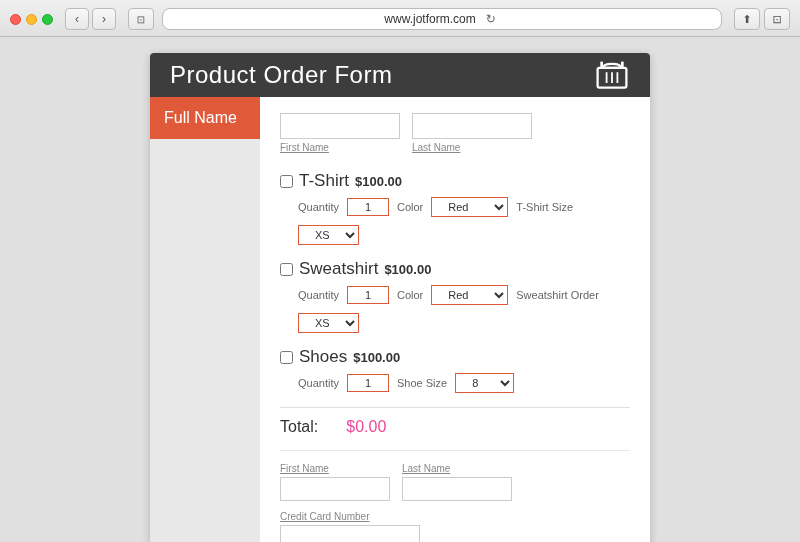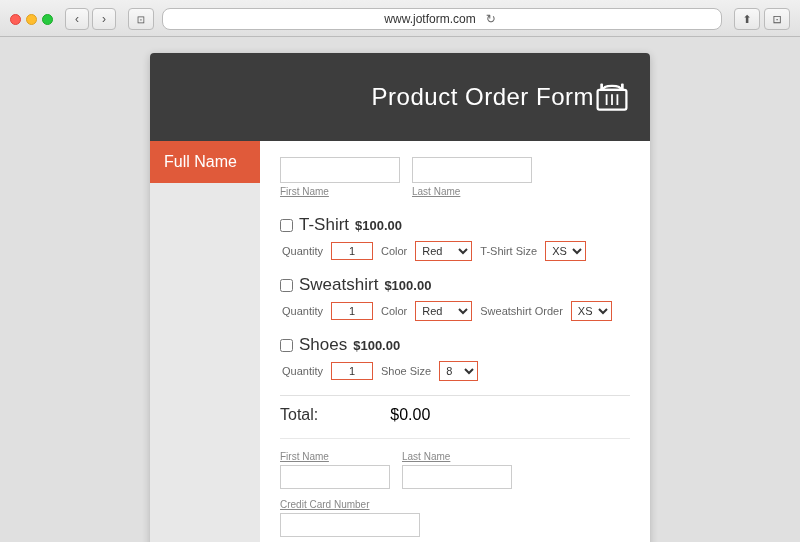--- a/index.html
+++ b/index.html
@@ -125,22 +125,22 @@
       border-radius: 4px;
       box-shadow: 0 2px 8px rgba(0,0,0,0.2);
       overflow: hidden;
     }
 
     
     .form-header {
       background: #3d3d3d;
       display: flex;
       align-items: center;
-      justify-content: flex-end;
-      padding: 26px 20px;
+      justify-content: space-between;
+      padding: 4px 20px;
     }
     .form-title {
       color: white;
       font-size: 24px;
       font-weight: 300;
       letter-spacing: 0.5px;
     }
 
     
     .form-body {
@@ -218,64 +218,64 @@
     }
     .product-price {
       font-size: 13px;
       color: #333;
       font-weight: 600;
     }
     .product-options {
       display: flex;
       align-items: center;
       gap: 8px;
-      margin-left: 2px;
+      margin-left: 18px;
       flex-wrap: wrap;
     }
     .option-label {
       font-size: 11px;
       color: #666;
     }
     .qty-input {
       width: 42px;
       border: 1px solid #e05a3a;
       padding: 2px 4px;
       font-size: 11px;
       color: #333;
       outline: none;
       text-align: center;
     }
     .color-select, .size-select {
       border: 1px solid #e05a3a;
-      padding: 2px 2px;
+      padding: 2px 12px;
       font-size: 11px;
       color: #333;
       background: white;
       cursor: pointer;
       outline: none;
     }
 
     
     .total-section {
       border-top: 1px solid #e0e0e0;
       padding-top: 10px;
       margin-top: 6px;
       margin-bottom: 14px;
       display: flex;
       align-items: center;
-      gap: 72px;
+      gap: 28px;
     }
     .total-label {
       font-size: 16px;
       color: #333;
       font-weight: 400;
     }
     .total-amount {
       font-size: 16px;
-      color: #000000;
+      color: #ec4899;
       font-weight: 400;
     }
 
     
     .cc-section {
       border-top: 1px solid #e8e8e8;
       padding-top: 12px;
     }
     .cc-title {
       font-size: 14px;

